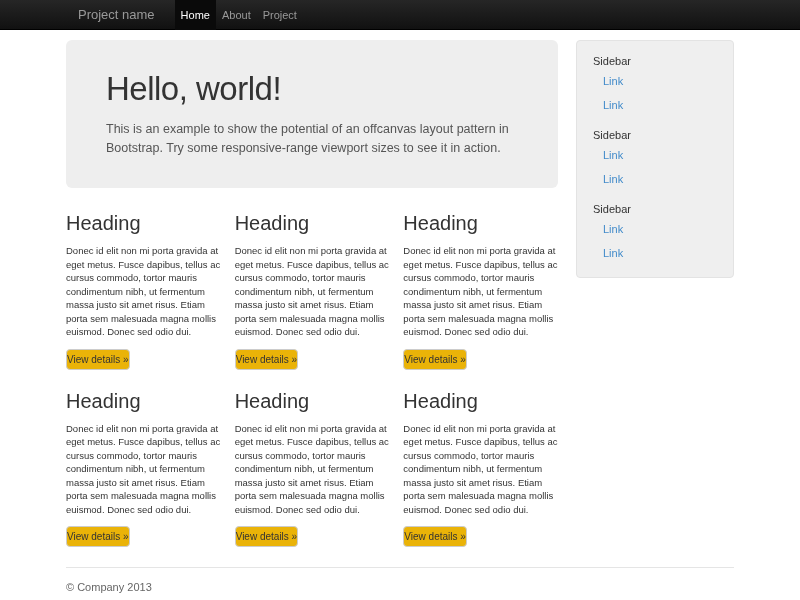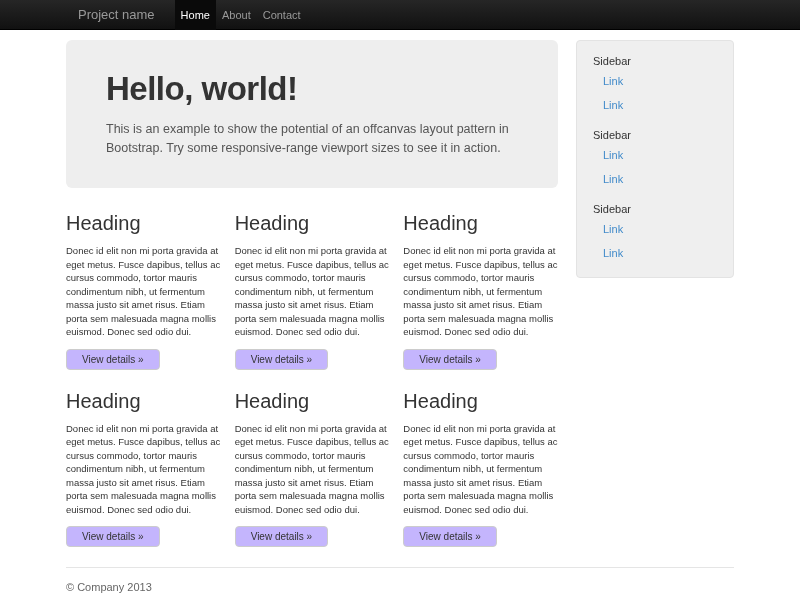--- a/index.html
+++ b/index.html
@@ -41,21 +41,21 @@
   .main { flex: 0 0 492px; width: 492px; }
   .side { flex: 1; }
   .jumbotron {
     background: #eeeeee;
     border-radius: 6px;
     padding: 30px 40px 30px;
   }
   .jumbotron h1 {
     margin: 0 0 12px;
     font-size: 33px;
-    font-weight: bold;
+    font-weight: normal;
     color: #333;
     letter-spacing: -0.5px;
   }
   .jumbotron p {
     margin: 0;
     font-size: 12.5px;
     line-height: 19px;
     color: #555;
     max-width: 440px;
   }
@@ -75,24 +75,24 @@
   .card p {
     margin: 0 0 10px;
     font-size: 9.5px;
     line-height: 13.5px;
     color: #333;
   }
   .btn {
     display: inline-block;
     font-size: 10px;
     color: #333;
-    background: #c4b5fd;
+    background: #eab308;
     border: 1px solid #ccc;
     border-radius: 4px;
-    padding: 4px 15px;
+    padding: 4px 0;
     text-decoration: none;
     cursor: pointer;
   }
   .well {
     background: #efefef;
     border: 1px solid #e3e3e3;
     border-radius: 4px;
     padding: 8px 16px 12px;
   }
   .sgroup { margin-top: 6px; }
@@ -115,21 +115,21 @@
 </style>
 </head>
 <body>
 
 <div class="navbar">
   <div class="container navbar-inner">
     <a class="brand" href="#">Project name</a>
     <div class="nav">
       <a href="#" class="active">Home</a>
       <a href="#">About</a>
-      <a href="#">Contact</a>
+      <a href="#">Project</a>
     </div>
   </div>
 </div>
 
 <div class="container content">
   <div class="main">
 
     <div class="jumbotron">
       <h1>Hello, world!</h1>
       <p>This is an example to show the potential of an offcanvas layout pattern in Bootstrap. Try some responsive-range viewport sizes to see it in action.</p>

